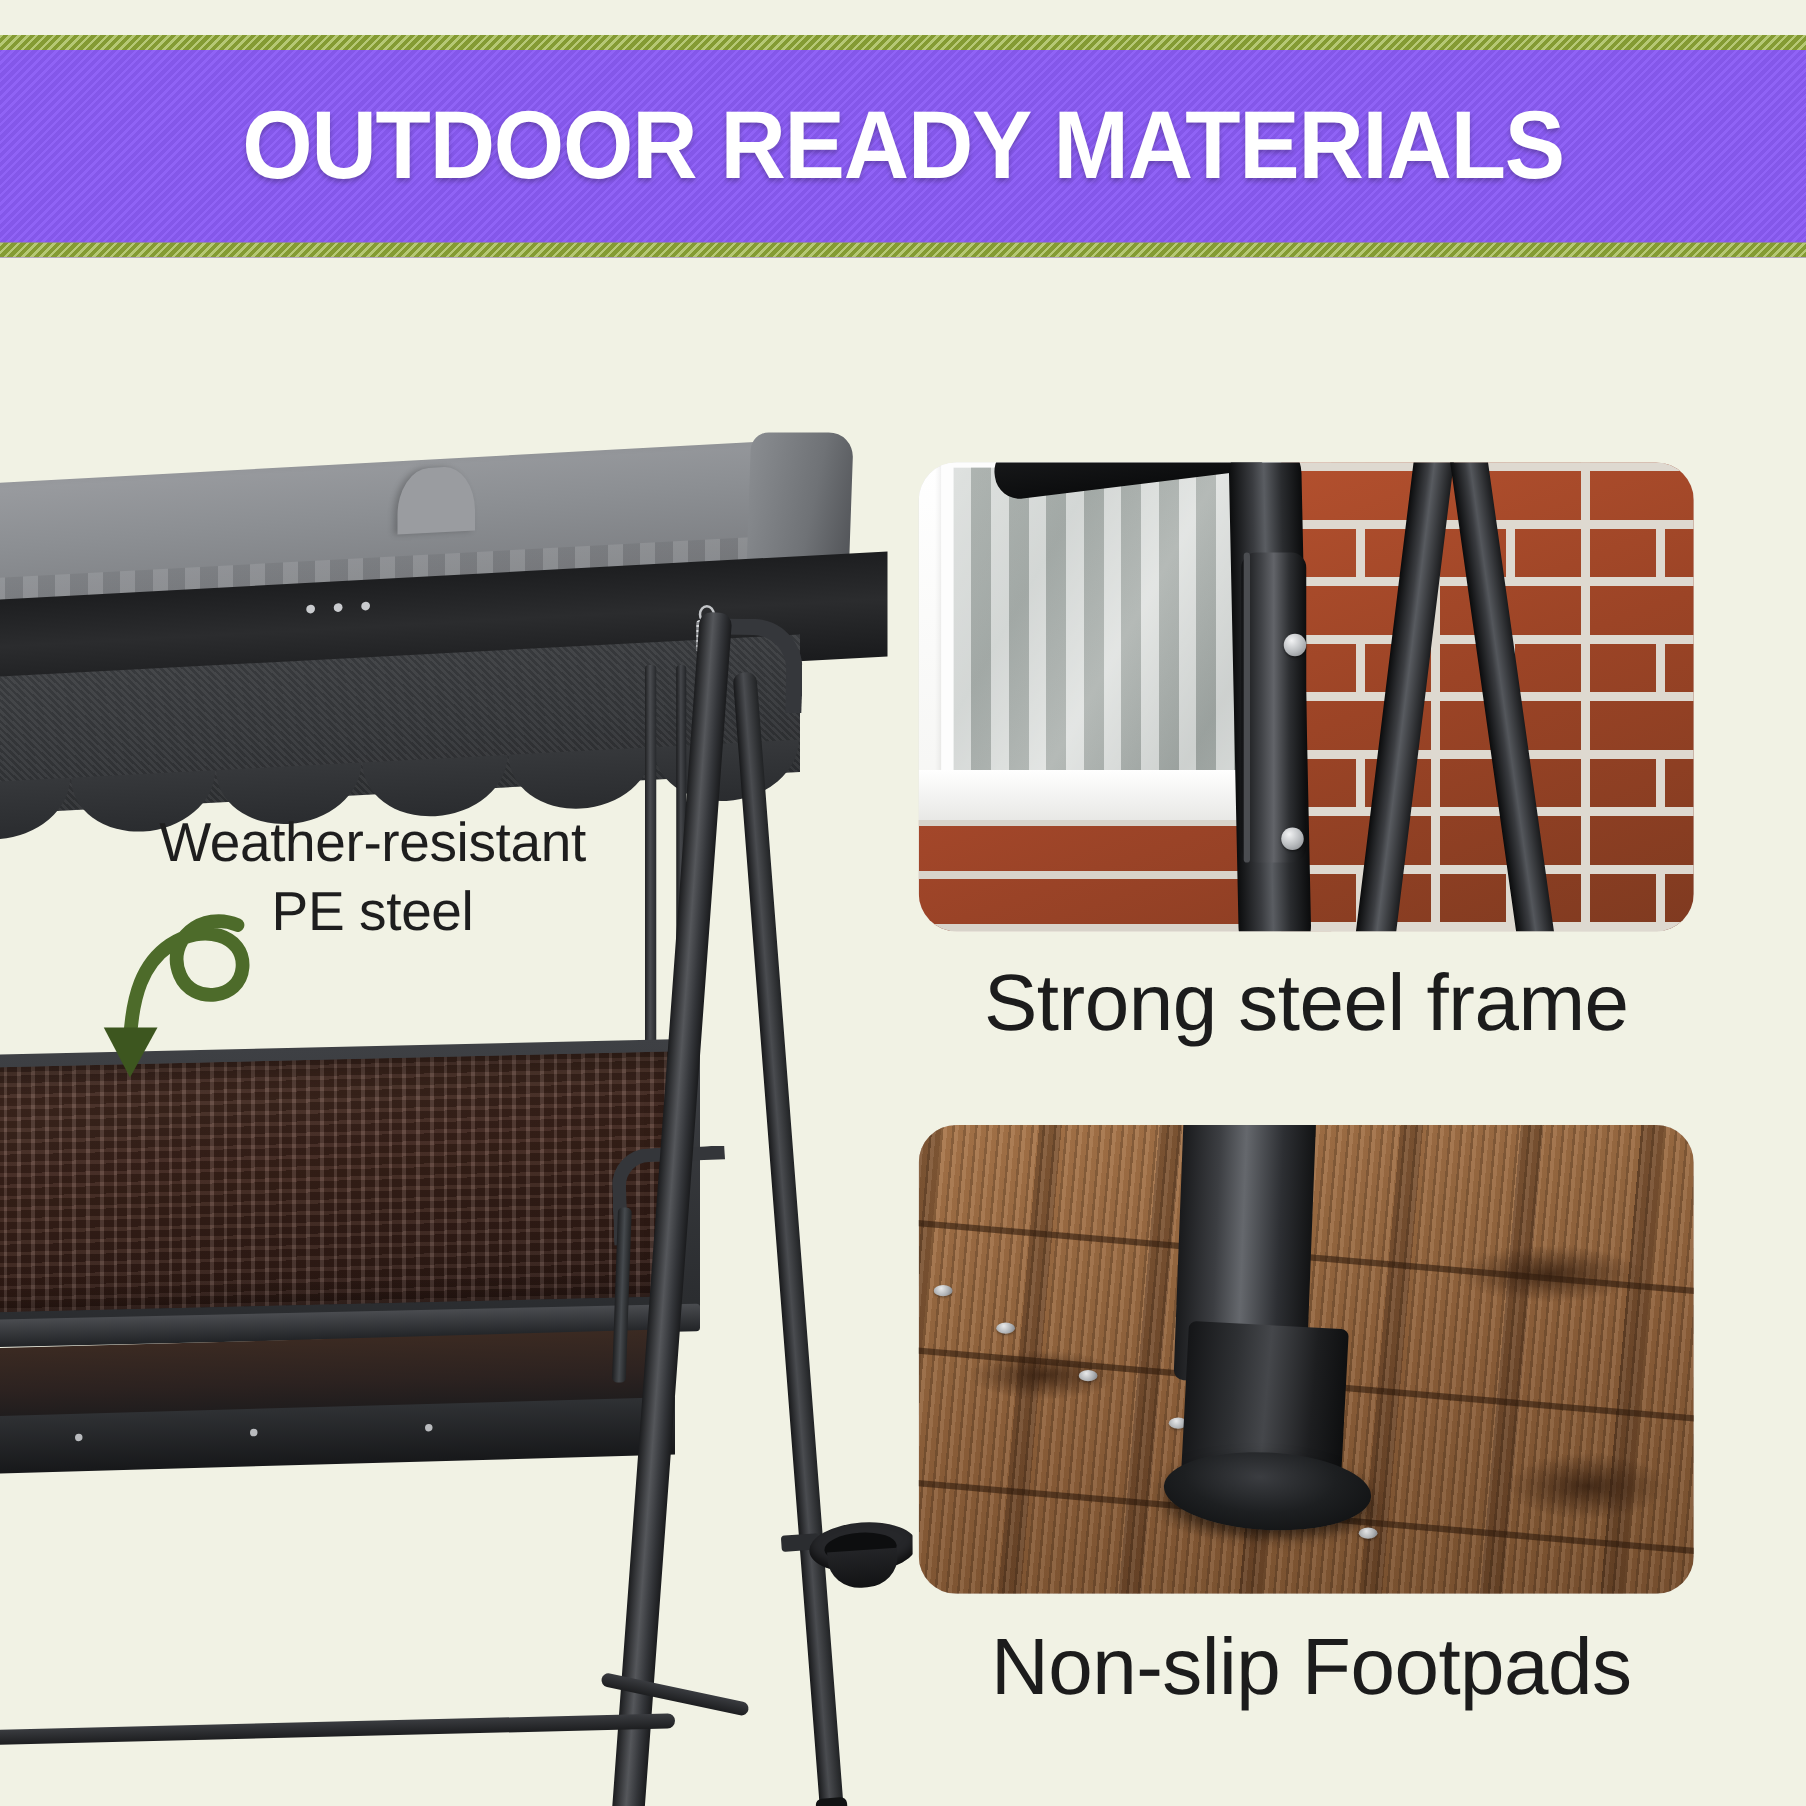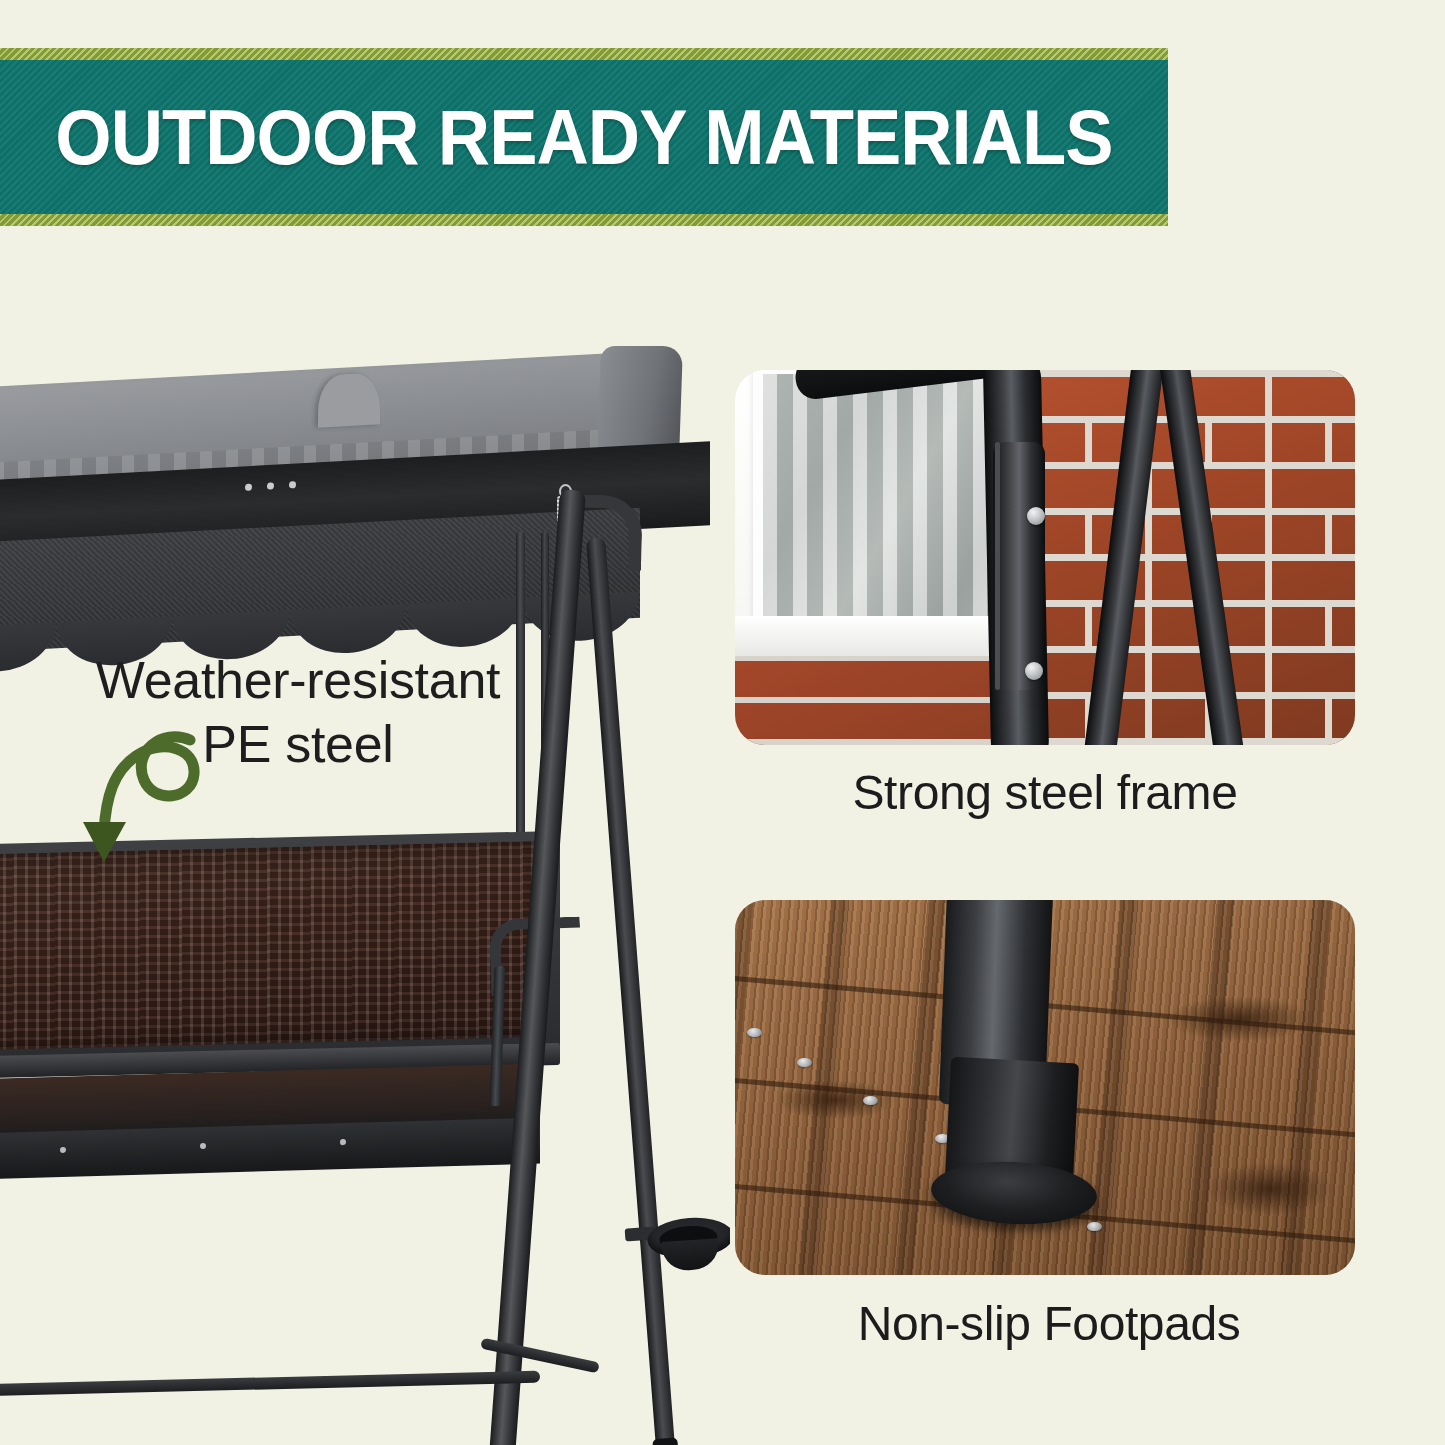--- a/index.html
+++ b/index.html
@@ -7,22 +7,22 @@
     width:1445px;height:1445px;
     background:#f1f2e4;
     font-family:"Liberation Sans", sans-serif;
     overflow:hidden;
     position:relative;
   }
   .page{position:absolute;inset:0;background:#f1f2e4;}
 
   
   .banner{
-    position:absolute;left:0;top:48px;width:1168px;height:178px;
-    background:#0f766e;
+    position:absolute;left:0;top:28px;width:1445px;height:178px;
+    background:#8b5cf6;
     overflow:hidden;
   }
   .banner-stripes{
     position:absolute;inset:0;
     background-image:repeating-linear-gradient(135deg,
       rgba(255,255,255,0.045) 0px, rgba(255,255,255,0.045) 2px,
       rgba(0,0,0,0.05) 2px, rgba(0,0,0,0.05) 5px);
   }
   .banner-edge{
     position:absolute;left:0;width:1445px;height:12px;
@@ -258,21 +258,21 @@
     background:#2b2d30;border-radius:3px;
   }
 
   
   .callout{
     position:absolute;left:63px;top:648px;width:470px;
     text-align:center;
     color:#1e1e1e;
     font-family:"Liberation Sans", sans-serif;
     font-weight:normal;
-    font-size:52px;
+    font-size:44px;
     line-height:1.24;
     letter-spacing:-0.3px;
   }
   .callout .l2{display:block;}
   .arrow-wrap{
     position:absolute;left:70px;top:722px;width:190px;height:160px;
   }
 
   
   .inset{
@@ -427,21 +427,21 @@
     position:absolute;left:186px;top:288px;width:190px;height:46px;
     background:radial-gradient(ellipse at center,rgba(0,0,0,0.45),rgba(0,0,0,0) 70%);
     border-radius:50%;
   }
 
   
   .caption{
     position:absolute;width:620px;text-align:center;
     color:#1c1c1c;
     font-family:"Liberation Sans", sans-serif;
-    font-size:48px;
+    font-size:64px;
     letter-spacing:-0.4px;
   }
   .caption-steel{left:735px;top:765px;}
   .caption-foot{left:739px;top:1296px;}
 </style>
 </head>
 <body>
 
 <div class="page">
 

